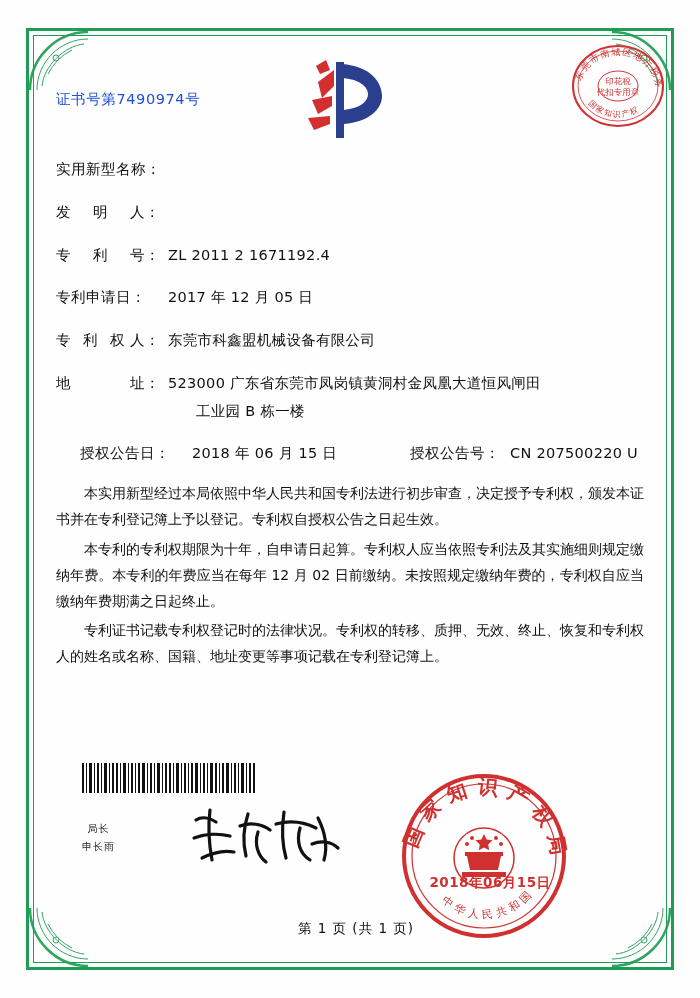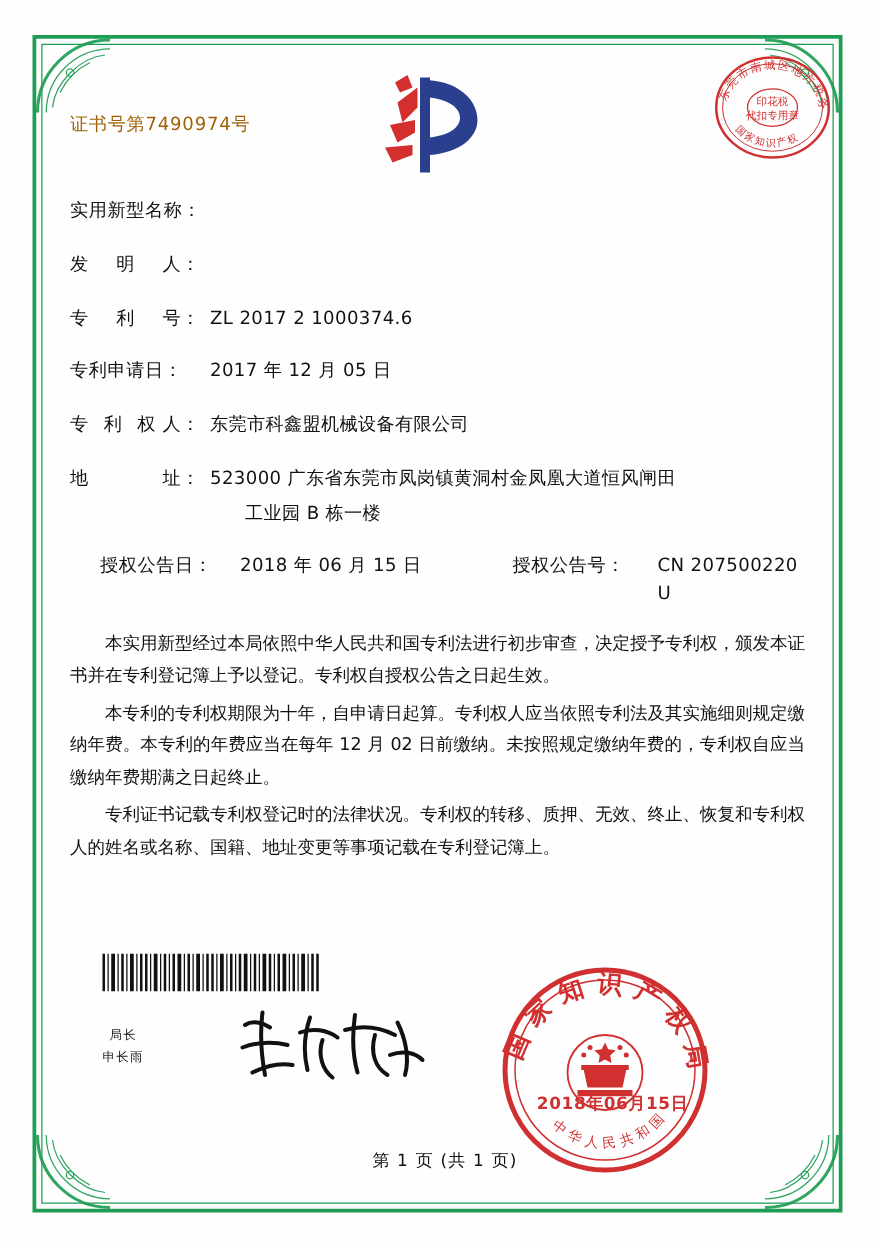--- a/index.html
+++ b/index.html
@@ -60,21 +60,21 @@
     position: absolute;
     left: 56px;
     top: 60px;
     width: 588px;
   }
 
   .cert-no {
     font-family: "DejaVu Sans", "Liberation Sans", sans-serif;
     font-size: 14.5px;
     letter-spacing: 0.6px;
-    color: #a16207;
+    color: #1d4ed8;
     margin-top: 30px;
   }
 
   
   .logo-wrap {
     position: absolute;
     left: 278px;
     top: 52px;
     width: 120px;
     height: 96px;
@@ -139,21 +139,20 @@
     margin-left: 24px;
   }
   .col-left {
     display: flex;
     width: 330px;
     flex: 0 0 330px;
   }
   .col-right {
     display: flex;
     flex: 1;
-    gap: 16px;
   }
   .col-right .label {
     width: 100px;
     flex: 0 0 100px;
   }
 
   
   .paragraphs {
     margin-top: 1px;
     font-size: 14px;
@@ -326,21 +325,21 @@
           <span>人：</span>
         </div>
       </div>
 
       <div class="row">
         <div class="label spaced">
           <span>专</span>
           <span>利</span>
           <span>号：</span>
         </div>
-        <div class="value">ZL 2017 2 1000374.6</div>
+        <div class="value">ZL 2011 2 1671192.4</div>
       </div>
 
       <div class="row">
         <div class="label">专利申请日：</div>
         <div class="value">2017 年 12 月 05 日</div>
       </div>
 
       <div class="row">
         <div class="label spaced">
           <span>专</span>

